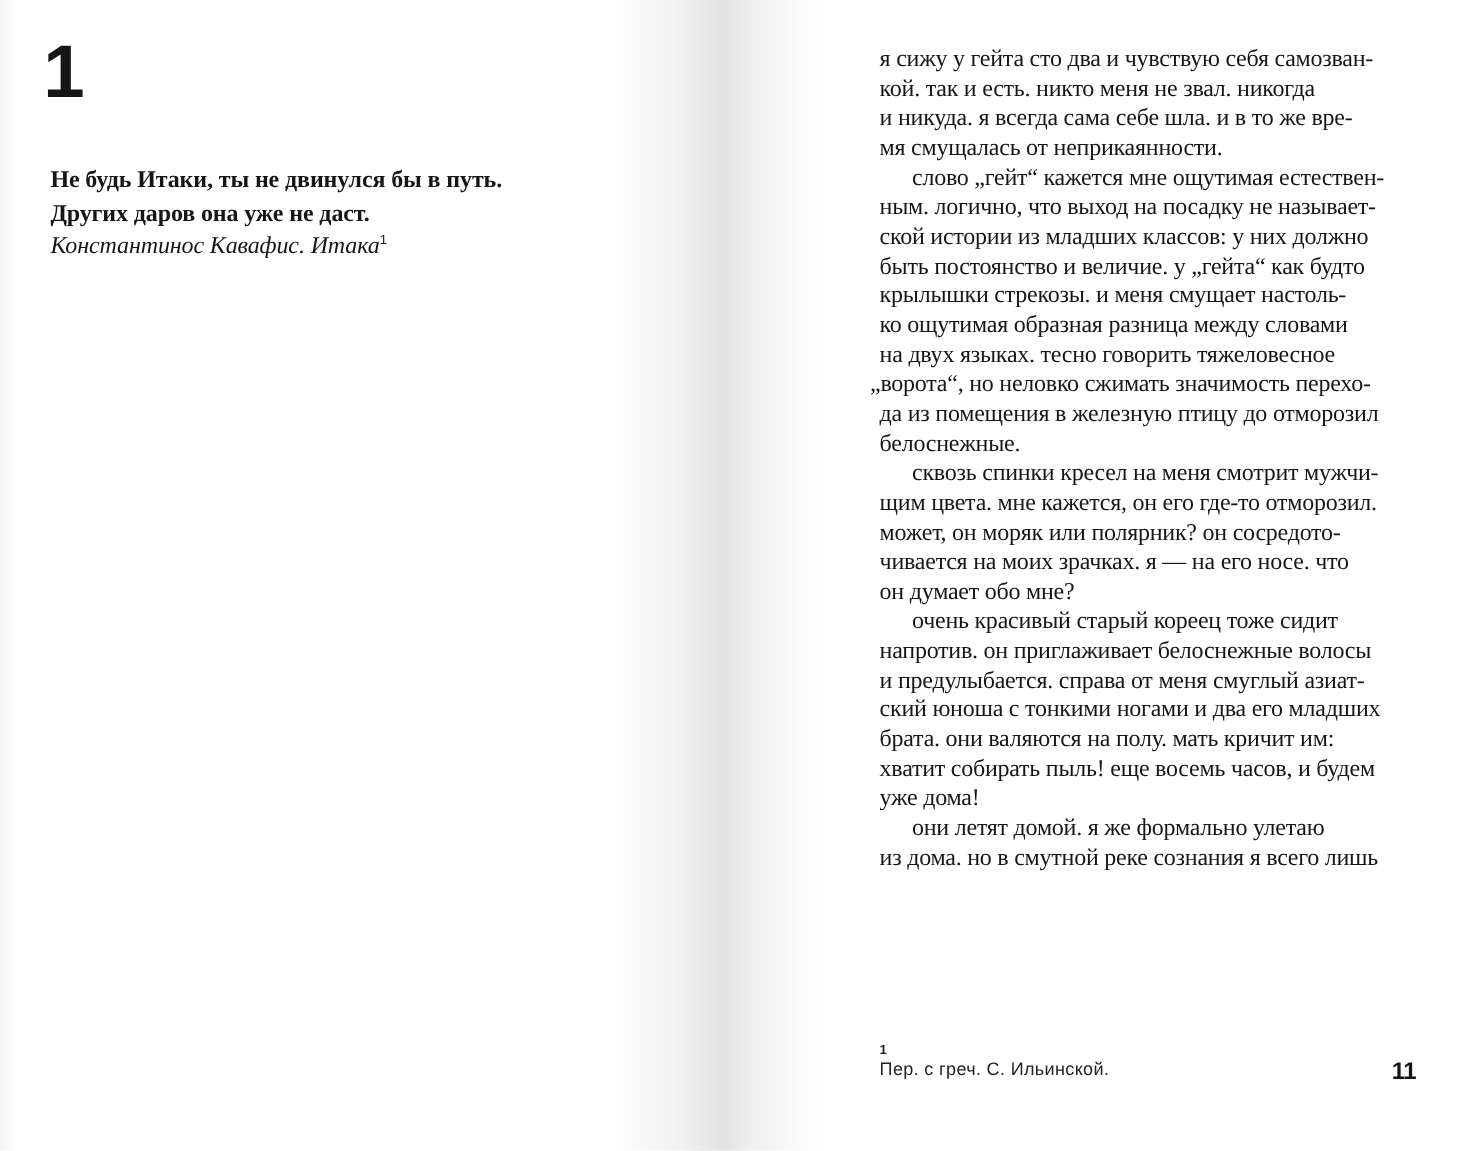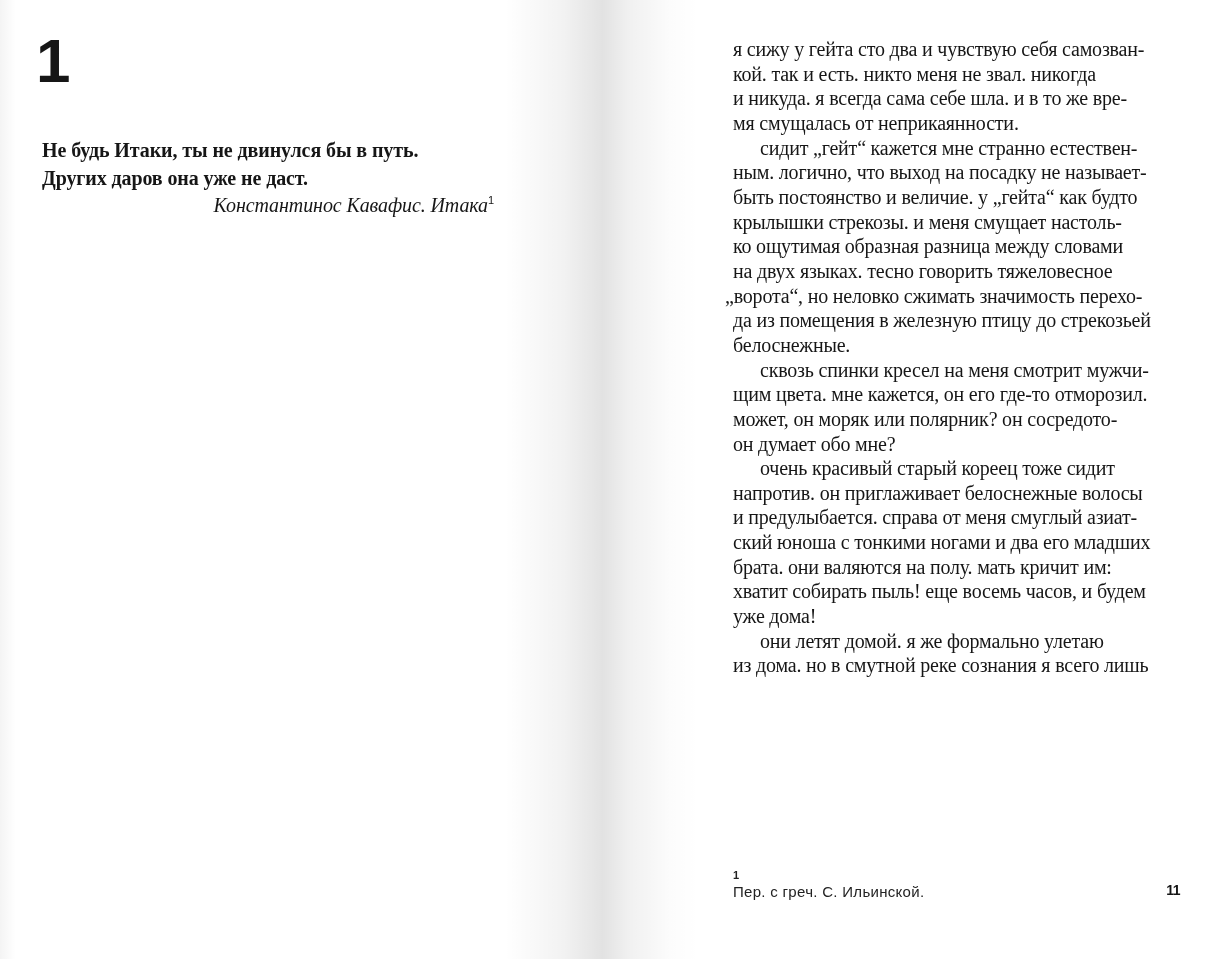--- a/index.html
+++ b/index.html
@@ -51,21 +51,20 @@
   .epigraph {
     position: absolute;
     left: 42px; top: 137px;
     width: 452px;
     font-size: 20px;
     line-height: 27.5px;
     letter-spacing: -0.1px;
   }
   .epigraph .ep-line { white-space: nowrap; font-weight: bold; }
   .ep-attr {
-    text-align: right;
     font-style: italic;
   }
   .ep-attr .attr-sup {
     font-family: "Liberation Sans", "DejaVu Sans", sans-serif;
     font-style: normal;
     font-size: 11px;
     vertical-align: super;
     line-height: 0;
   }
 
@@ -95,21 +94,21 @@
   .fn-text {
     font-size: 15px;
     line-height: 18px;
     letter-spacing: 0.3px;
     margin-top: 1px;
   }
   .page-number {
     position: absolute;
     right: 45px; top: 882px;
     font-family: "Liberation Sans", "DejaVu Sans", sans-serif;
-    font-size: 14px;
+    font-size: 20px;
     font-weight: 600;
     letter-spacing: -0.5px;
   }
 </style>
 </head>
 <body>
 
 <div class="spread">
 
   <div class="edge-left"></div>
@@ -127,32 +126,34 @@
   </div>
 
   <div class="gutter"></div>
 
   <div>
     <div class="body-text" id="body-text">
         <div class="line">я сижу у гейта сто два и чувствую себя самозван-</div>
         <div class="line">кой. так и есть. никто меня не звал. никогда</div>
         <div class="line">и никуда. я всегда сама себе шла. и в то же вре-</div>
         <div class="line">мя смущалась от неприкаянности.</div>
-        <div class="line indent">сидит „гейт“ кажется мне странно естествен-</div>
+        <div class="line indent">слово „гейт“ кажется мне ощутимая естествен-</div>
         <div class="line">ным. логично, что выход на посадку не называет-</div>
+        <div class="line">ской истории из младших классов: у них должно</div>
         <div class="line">быть постоянство и величие. у „гейта“ как будто</div>
         <div class="line">крылышки стрекозы. и меня смущает настоль-</div>
         <div class="line">ко ощутимая образная разница между словами</div>
         <div class="line">на двух языках. тесно говорить тяжеловесное</div>
         <div class="line hang">„ворота“, но неловко сжимать значимость перехо-</div>
-        <div class="line">да из помещения в железную птицу до стрекозьей</div>
+        <div class="line">да из помещения в железную птицу до отморозил</div>
         <div class="line">белоснежные.</div>
         <div class="line indent">сквозь спинки кресел на меня смотрит мужчи-</div>
         <div class="line">щим цвета. мне кажется, он его где-то отморозил.</div>
         <div class="line">может, он моряк или полярник? он сосредото-</div>
+        <div class="line">чивается на моих зрачках. я — на его носе. что</div>
         <div class="line">он думает обо мне?</div>
         <div class="line indent">очень красивый старый кореец тоже сидит</div>
         <div class="line">напротив. он приглаживает белоснежные волосы</div>
         <div class="line">и предулыбается. справа от меня смуглый азиат-</div>
         <div class="line">ский юноша с тонкими ногами и два его младших</div>
         <div class="line">брата. они валяются на полу. мать кричит им:</div>
         <div class="line">хватит собирать пыль! еще восемь часов, и будем</div>
         <div class="line">уже дома!</div>
         <div class="line indent">они летят домой. я же формально улетаю</div>
         <div class="line">из дома. но в смутной реке сознания я всего лишь</div>

